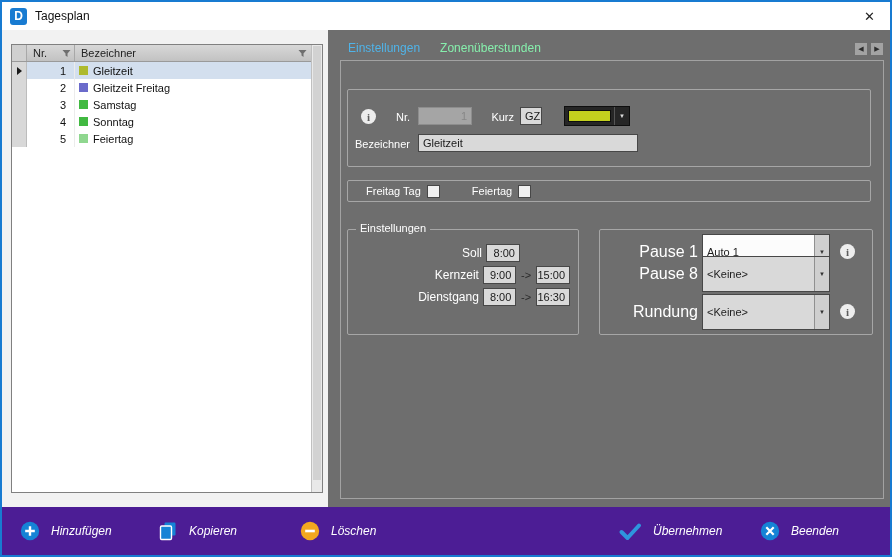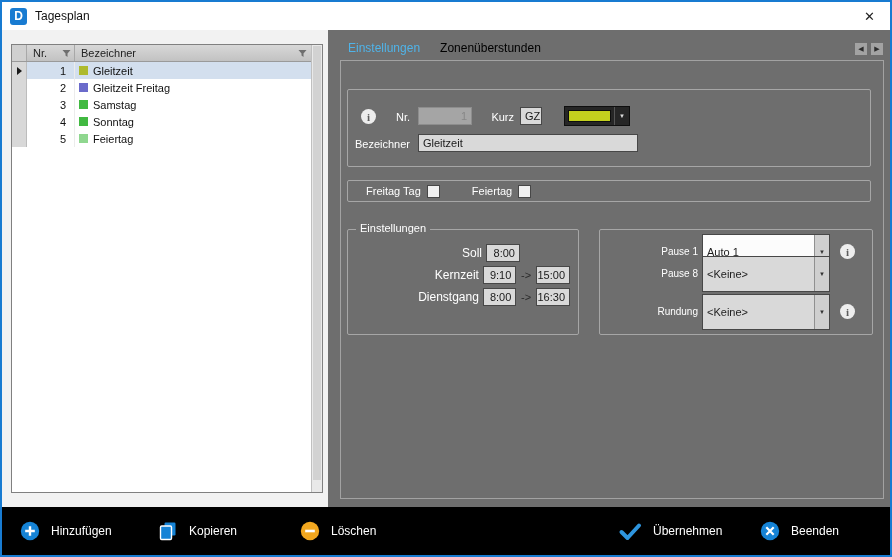--- a/index.html
+++ b/index.html
@@ -44,21 +44,21 @@
   .swatch { width:9px; height:9px; flex:0 0 9px; }
   .sel-arrow { width:0; height:0; border-left:5px solid #1a1a1a;
                border-top:4px solid transparent; border-bottom:4px solid transparent; }
   .vscroll { position:absolute; top:0; right:0; bottom:0; width:11px; background:#e9e9e9;
              border-left:1px solid #c0c0c0; }
   .vthumb { position:absolute; top:1px; left:1px; right:1px; height:97%; background:#d2d2d2; }
 
   
   .right-pane { position:absolute; top:0; left:326px; right:0; bottom:0; background:#6e6e6e; }
   .tabs { position:absolute; top:11px; left:20px; display:flex; gap:20px; font-size:12px; }
-  .tab { color:#000000; padding-bottom:5px; }
+  .tab { color:#86efac; padding-bottom:5px; }
   .tab.active { color:#4fb3e8; border-bottom:1px solid #e6e6e6; }
   .nav-arrows { position:absolute; top:12px; right:6px; display:flex; gap:2px; }
   .arrow-btn { width:14px; height:14px; background:#a3a3a3; border:1px solid #6e6e6e;
                color:#2d2d2d; font-size:7px; display:flex; align-items:center;
                justify-content:center; }
   .frame { position:absolute; top:30px; left:12px; right:6px; bottom:8px;
            border:1px solid #a2a2a2; }
   .group { position:absolute; border:1px solid #a6a6a6; border-radius:2px; }
   .g1 { left:6px; top:28px; width:524px; height:78px; }
   .g2 { left:6px; top:119px; width:524px; height:22px; display:flex; align-items:center;
@@ -92,32 +92,32 @@
         margin-left:6px; }
   .lbl-gap { margin-left:32px; }
   .group-title { position:absolute; top:-8px; left:8px; background:#6e6e6e;
                  padding:0 4px; font-size:11px; color:#fff; }
   .trow { position:absolute; left:8px; right:8px; display:flex; align-items:center;
           height:18px; }
   .tlbl { width:126px; text-align:right; margin-right:4px; font-size:12px; color:#fff; }
   .tinp { position:static; width:34px; justify-content:flex-end; }
   .arrow-sep { font-size:11px; color:#2b2b2b; margin:0 4px; width:12px; text-align:center; }
   .prow { position:absolute; left:8px; display:flex; align-items:center; height:19px; }
-  .plbl { width:90px; text-align:right; margin-right:4px; font-size:10px; color:#fff; }
+  .plbl { width:90px; text-align:right; margin-right:4px; font-size:16px; color:#fff; }
   .dd { position:relative; width:128px; height:36px; background:#d9d9d9;
         border:1px solid #474747; display:flex; align-items:center; font-size:11px;
         color:#1d1d1d; padding:0 18px 0 4px; }
   .dd.white { background:#fcfcfc; }
   .dd-btn { position:absolute; top:0; right:0; bottom:0; width:15px;
             border-left:1px solid #909090; display:flex; align-items:center;
             justify-content:center; font-size:6px; color:#333; background:#cfcfcf; }
   .prow .info { margin-left:10px; }
 
   
-  .footer { position:absolute; left:0; right:0; bottom:0; height:48px; background:#000000; }
+  .footer { position:absolute; left:0; right:0; bottom:0; height:48px; background:#4c1d95;font-style:italic; }
   .fbtn { position:absolute; top:50%; transform:translateY(-50%); display:flex;
           align-items:center; gap:11px; color:#fff; font-size:12px; }
   .fb-add  { left:18px; }  .fb-copy { left:156px; } .fb-del { left:298px; }
   .fb-ok   { left:616px; } .fb-end  { left:758px; }
 </style>
 </head>
 <body>
 
 <div class="window">
 
@@ -241,21 +241,21 @@
         </div>
 
         <div class="group g3">
           <span class="group-title">Einstellungen</span>
           <div class="trow" style="top:14px;">
             <span class="tlbl">Soll</span>
             <div class="inp right tinp">8:00</div>
           </div>
           <div class="trow" style="top:36px;">
             <span class="tlbl">Kernzeit</span>
-            <div class="inp right tinp">9:10</div>
+            <div class="inp right tinp">9:00</div>
             <span class="arrow-sep">-&gt;</span>
             <div class="inp right tinp">15:00</div>
           </div>
           <div class="trow" style="top:58px;">
             <span class="tlbl">Dienstgang</span>
             <div class="inp right tinp">8:00</div>
             <span class="arrow-sep">-&gt;</span>
             <div class="inp right tinp">16:30</div>
           </div>
         </div>

